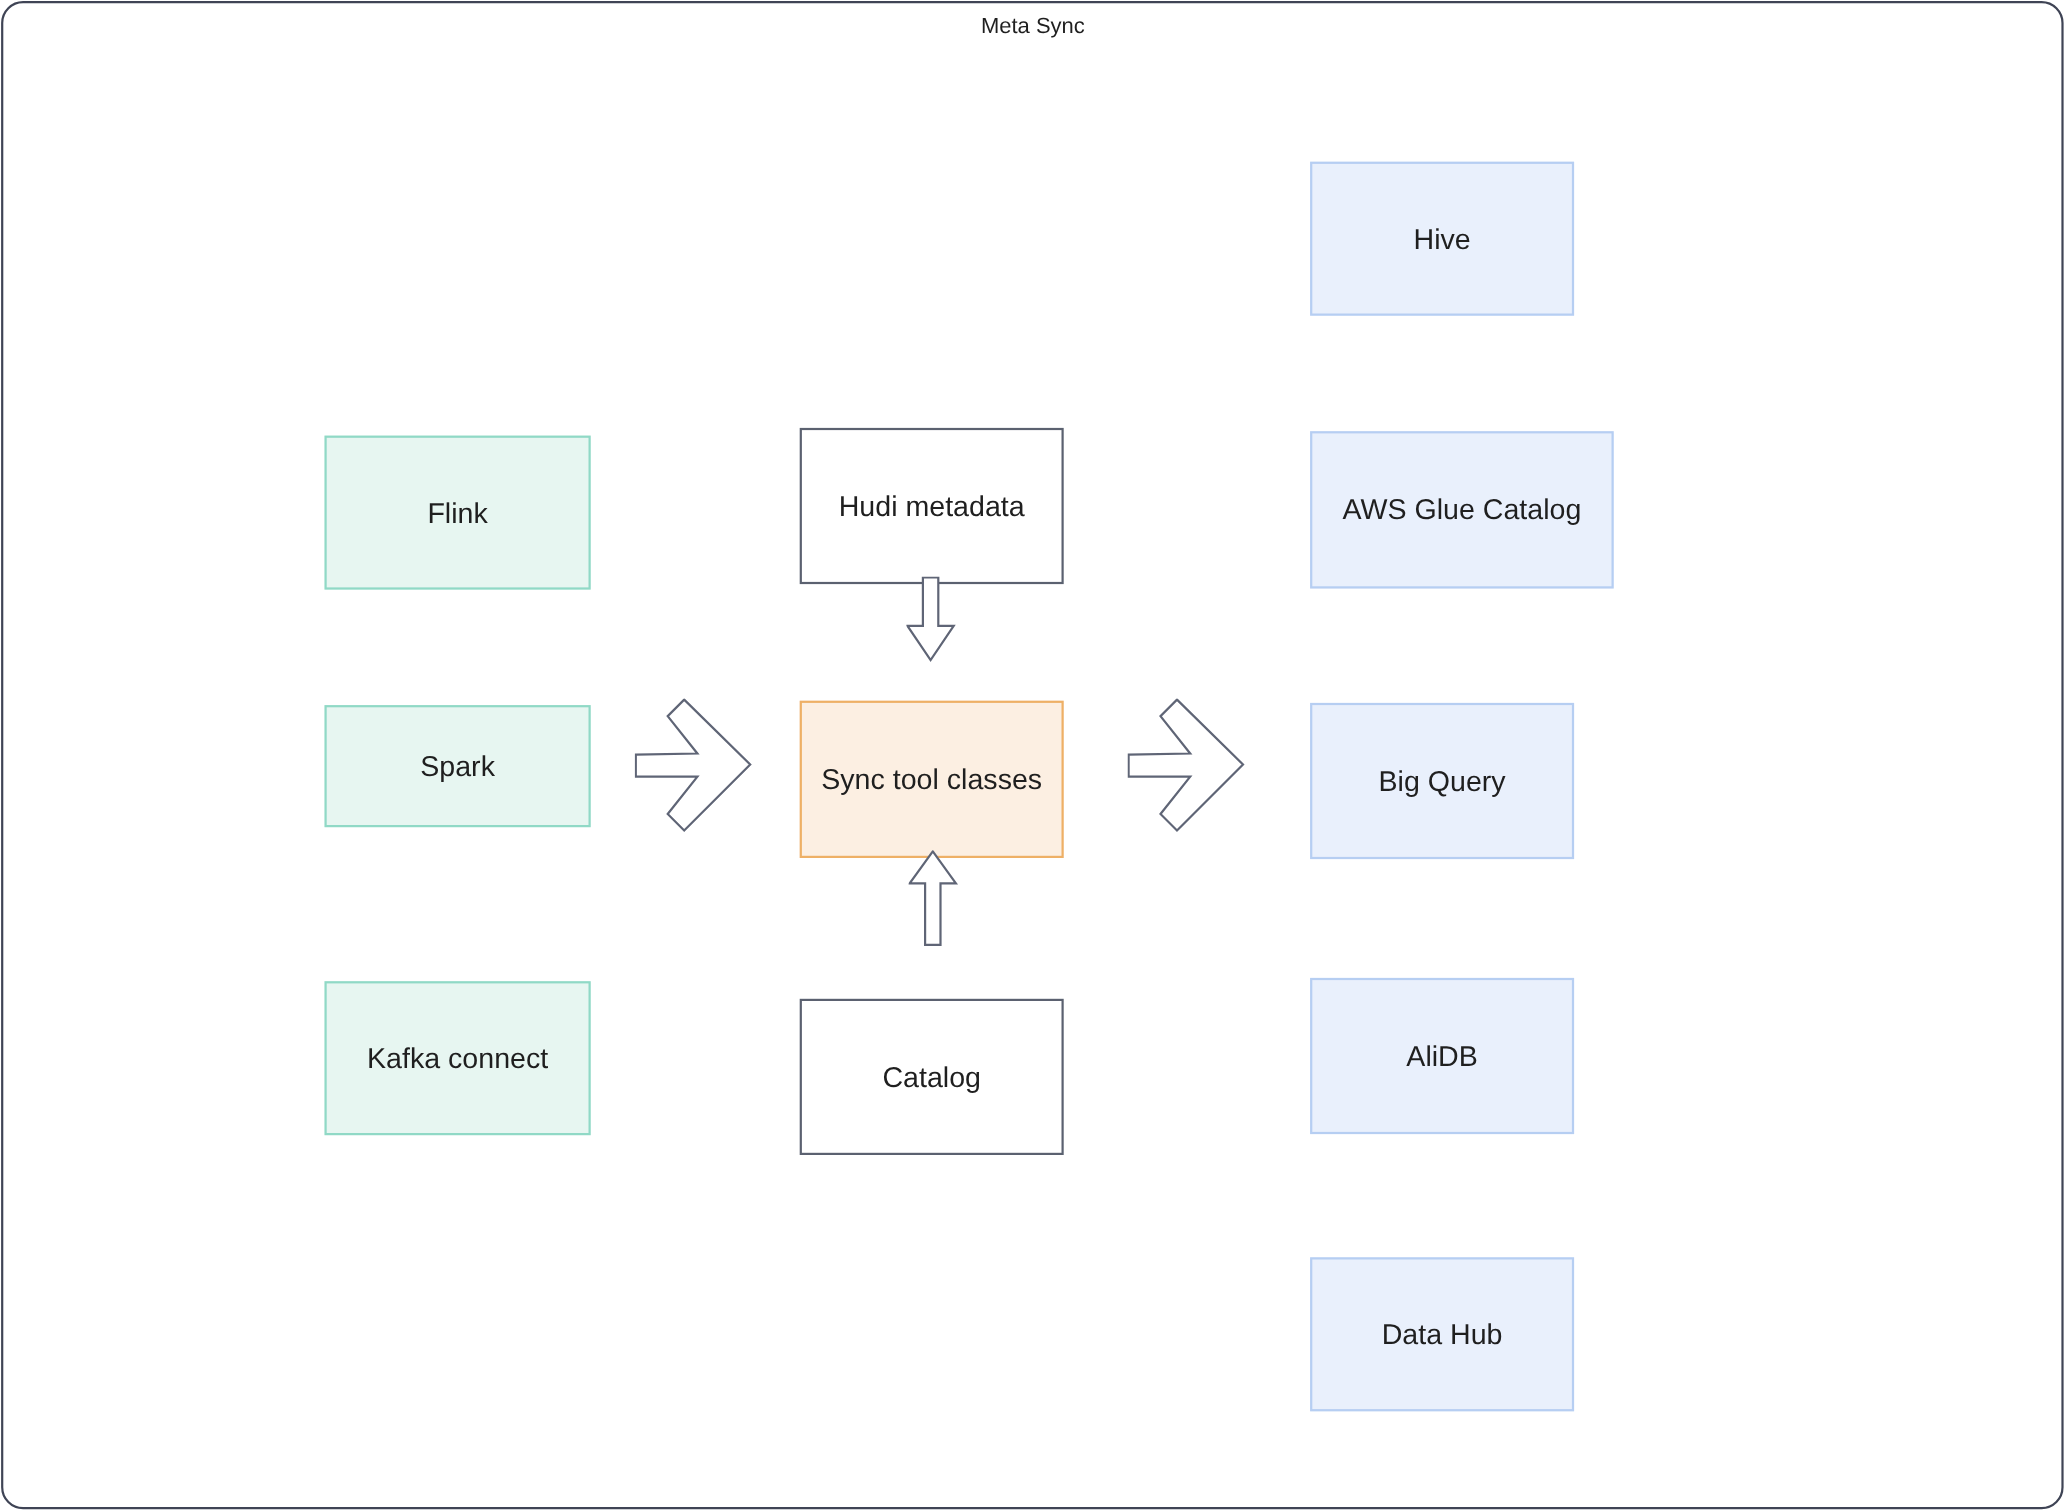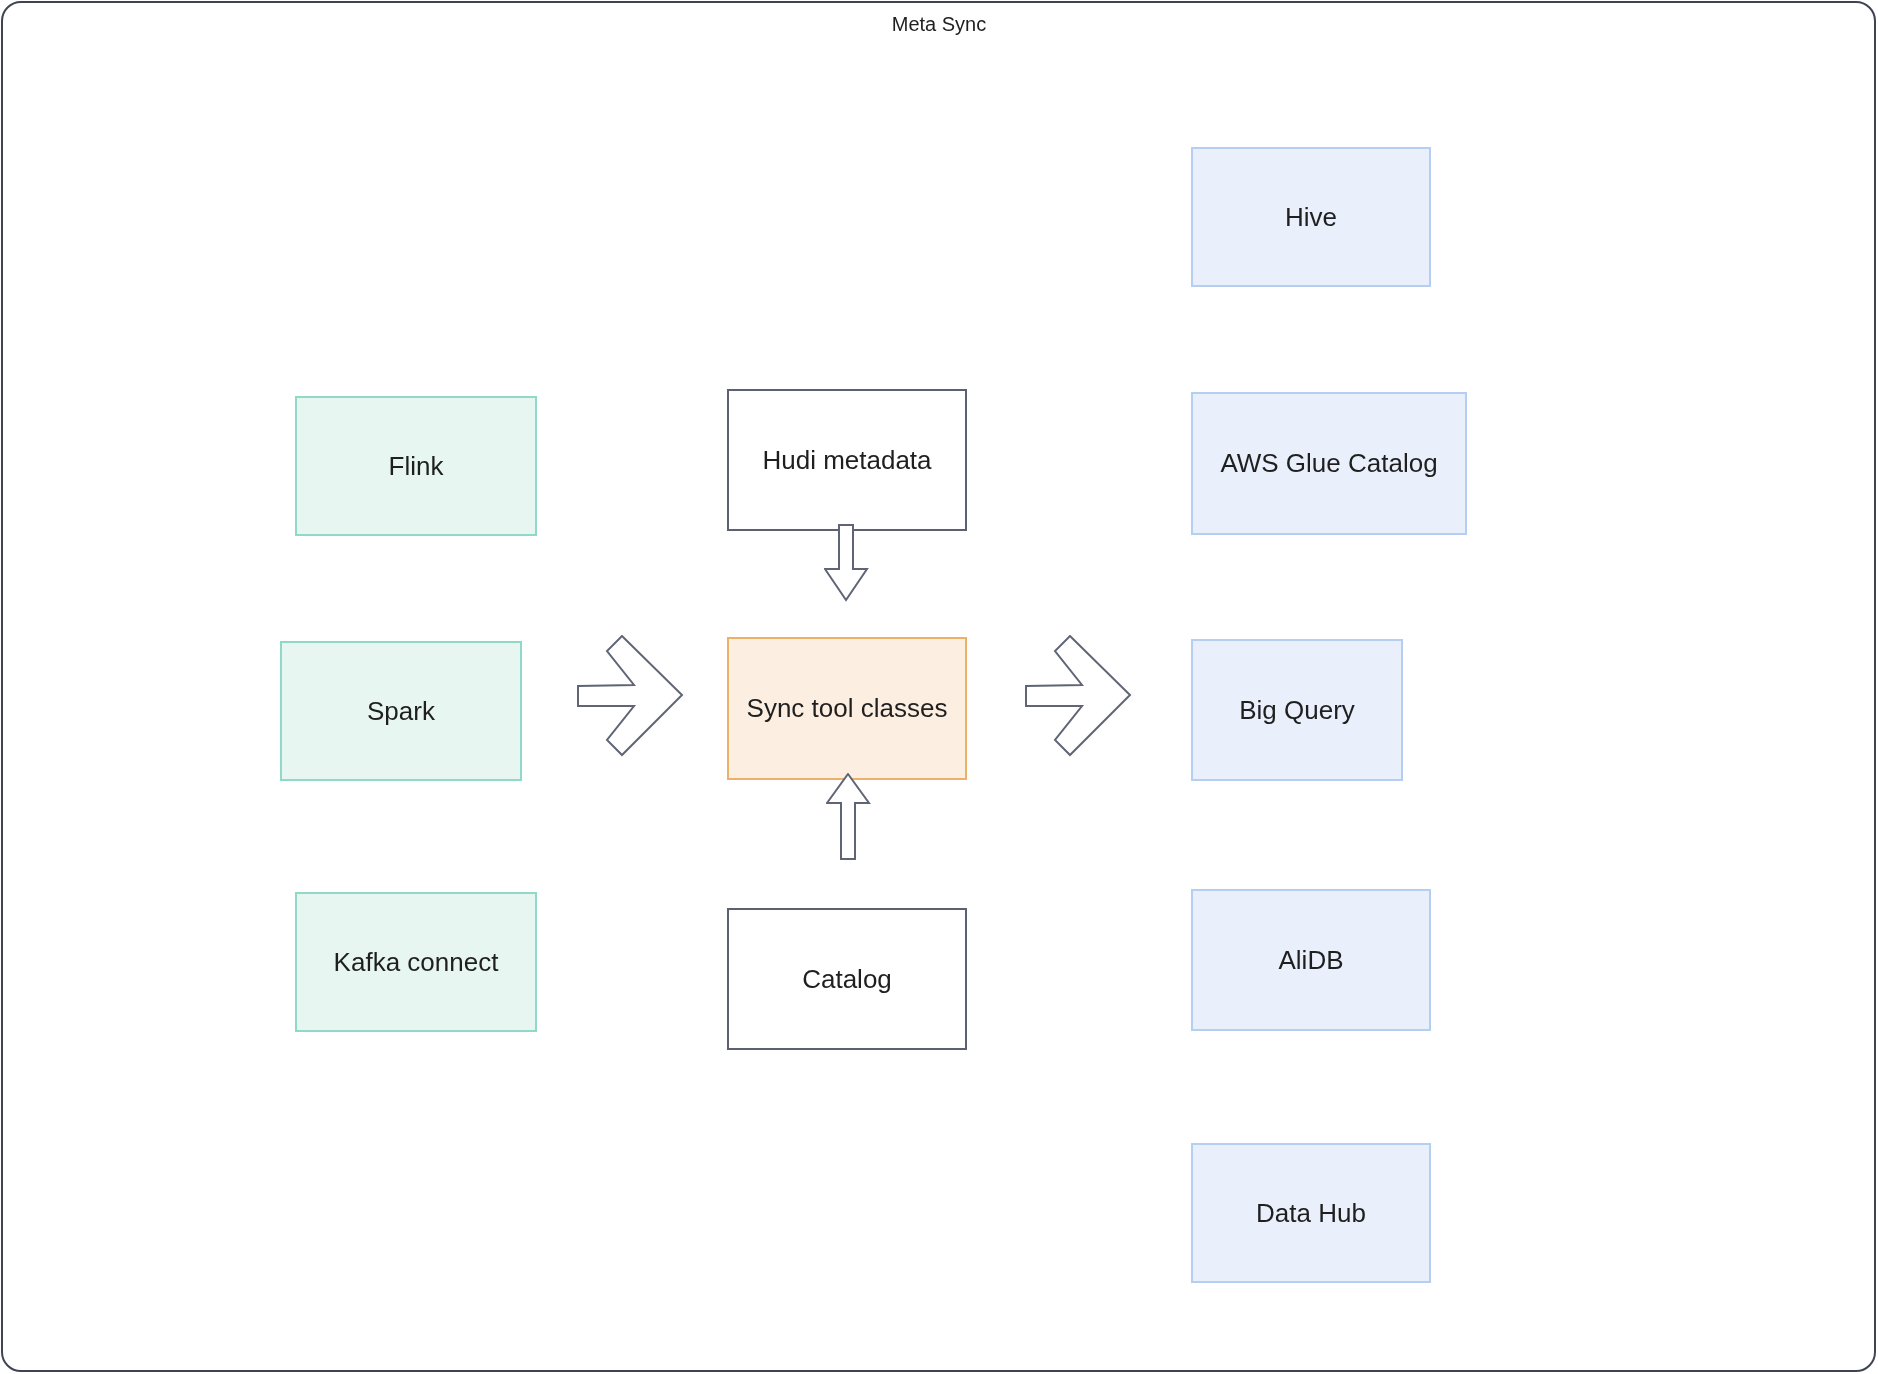--- a/index.html
+++ b/index.html
@@ -45,21 +45,21 @@
 <body>
 
 <div class="canvas">
   <div class="frame"></div>
 
   <div class="title">Meta Sync</div>
 
   <div class="node source" style="left:295px;top:372px;width:242px;height:140px">
     <span>Flink</span>
   </div>
-  <div class="node source" style="left:280px;top:617px;width:242px;height:140px">
+  <div class="node source" style="left:295px;top:617px;width:242px;height:111px">
     <span>Spark</span>
   </div>
   <div class="node source" style="left:295px;top:868px;width:242px;height:140px">
     <span>Kafka connect</span>
   </div>
 
   <div class="node neutral" style="left:727px;top:365px;width:240px;height:142px">
     <span>Hudi metadata</span>
   </div>
   <div class="node core" style="left:727px;top:613px;width:240px;height:143px">
@@ -68,21 +68,21 @@
   <div class="node neutral" style="left:727px;top:884px;width:240px;height:142px">
     <span>Catalog</span>
   </div>
 
   <div class="node target" style="left:1191px;top:123px;width:240px;height:140px">
     <span>Hive</span>
   </div>
   <div class="node target" style="left:1191px;top:368px;width:276px;height:143px">
     <span>AWS Glue Catalog</span>
   </div>
-  <div class="node target" style="left:1191px;top:615px;width:212px;height:142px">
+  <div class="node target" style="left:1191px;top:615px;width:240px;height:142px">
     <span>Big Query</span>
   </div>
   <div class="node target" style="left:1191px;top:865px;width:240px;height:142px">
     <span>AliDB</span>
   </div>
   <div class="node target" style="left:1191px;top:1119px;width:240px;height:140px">
     <span>Data Hub</span>
   </div>
 
   <svg class="arrow" style="left:577px;top:635px" width="107" height="122" viewBox="0 0 107 122">

